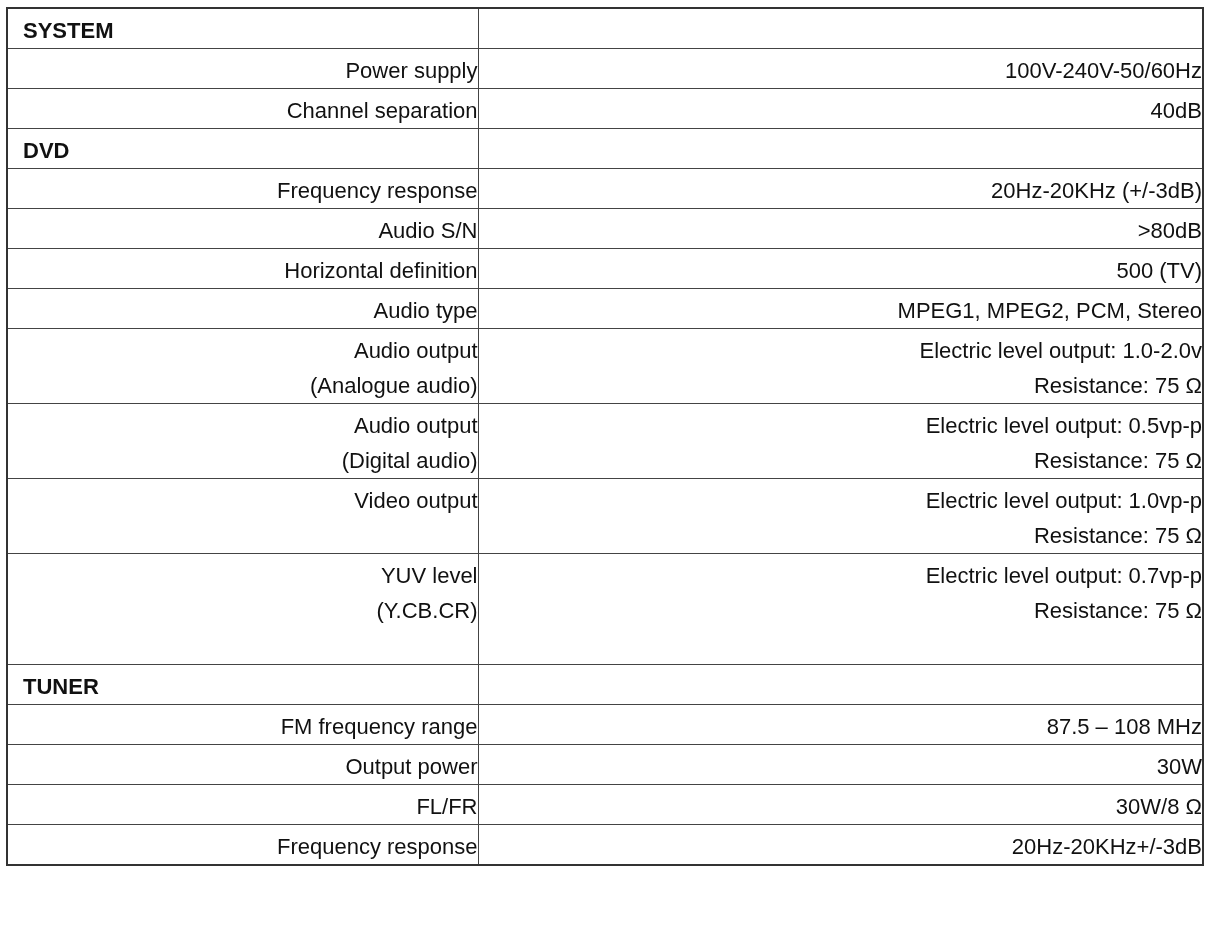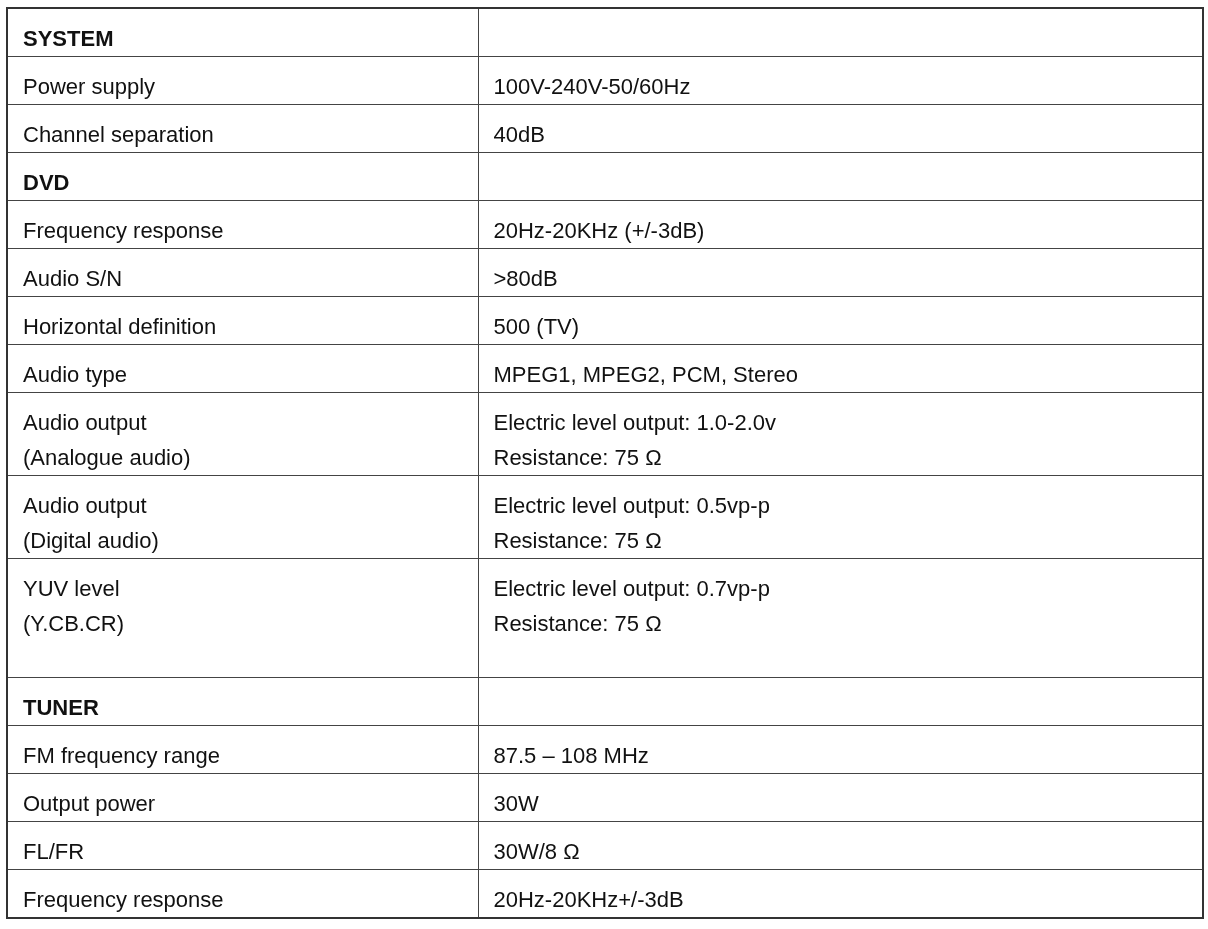--- a/index.html
+++ b/index.html
@@ -2,25 +2,25 @@
 <html><head>
 <meta charset="utf-8">
 <style>
   html, body { margin: 0; padding: 0; background: #ffffff; }
   body { width: 1208px; height: 929px; position: relative; overflow: hidden;
          font-family: "Liberation Sans", "DejaVu Sans", sans-serif; color: #111; }
   table { position: absolute; left: 6px; top: 7px; width: 1196px;
           border-collapse: collapse; border: 2px solid #333; table-layout: fixed; }
   col.c1 { width: 471px; }
   col.c2 { width: 725px; }
-  td { border: 1.5px solid #444; padding: 12px 0 0 15px; font-size: 22px;
+  td { border: 1.5px solid #444; padding: 4px 0 0 15px; font-size: 22px;
        line-height: 35px; vertical-align: top; }
   tr.section td { font-weight: bold; }
   tr.tall td { height: 106px; }
-  .line { display: block; }
+  .line { display: block; text-align: right; }
 </style>
 </head>
 <body>
 
 <table>
   <colgroup>
       <col class="c1">
       <col class="c2">
     </colgroup>
   <tbody id="spec-body">
@@ -93,20 +93,29 @@
       <tr>
         <td>
           <span class="line">Audio output</span>
           <span class="line">(Digital audio)</span>
         </td>
         <td>
           <span class="line">Electric level output: 0.5vp-p</span>
           <span class="line">Resistance: 75 Ω</span>
         </td>
       </tr>
+      <tr>
+        <td>
+          <span class="line">Video output</span>
+        </td>
+        <td>
+          <span class="line">Electric level output: 1.0vp-p</span>
+          <span class="line">Resistance: 75 Ω</span>
+        </td>
+      </tr>
       <tr class="tall">
         <td>
           <span class="line">YUV level</span>
           <span class="line">(Y.CB.CR)</span>
         </td>
         <td>
           <span class="line">Electric level output: 0.7vp-p</span>
           <span class="line">Resistance: 75 Ω</span>
         </td>
       </tr>

